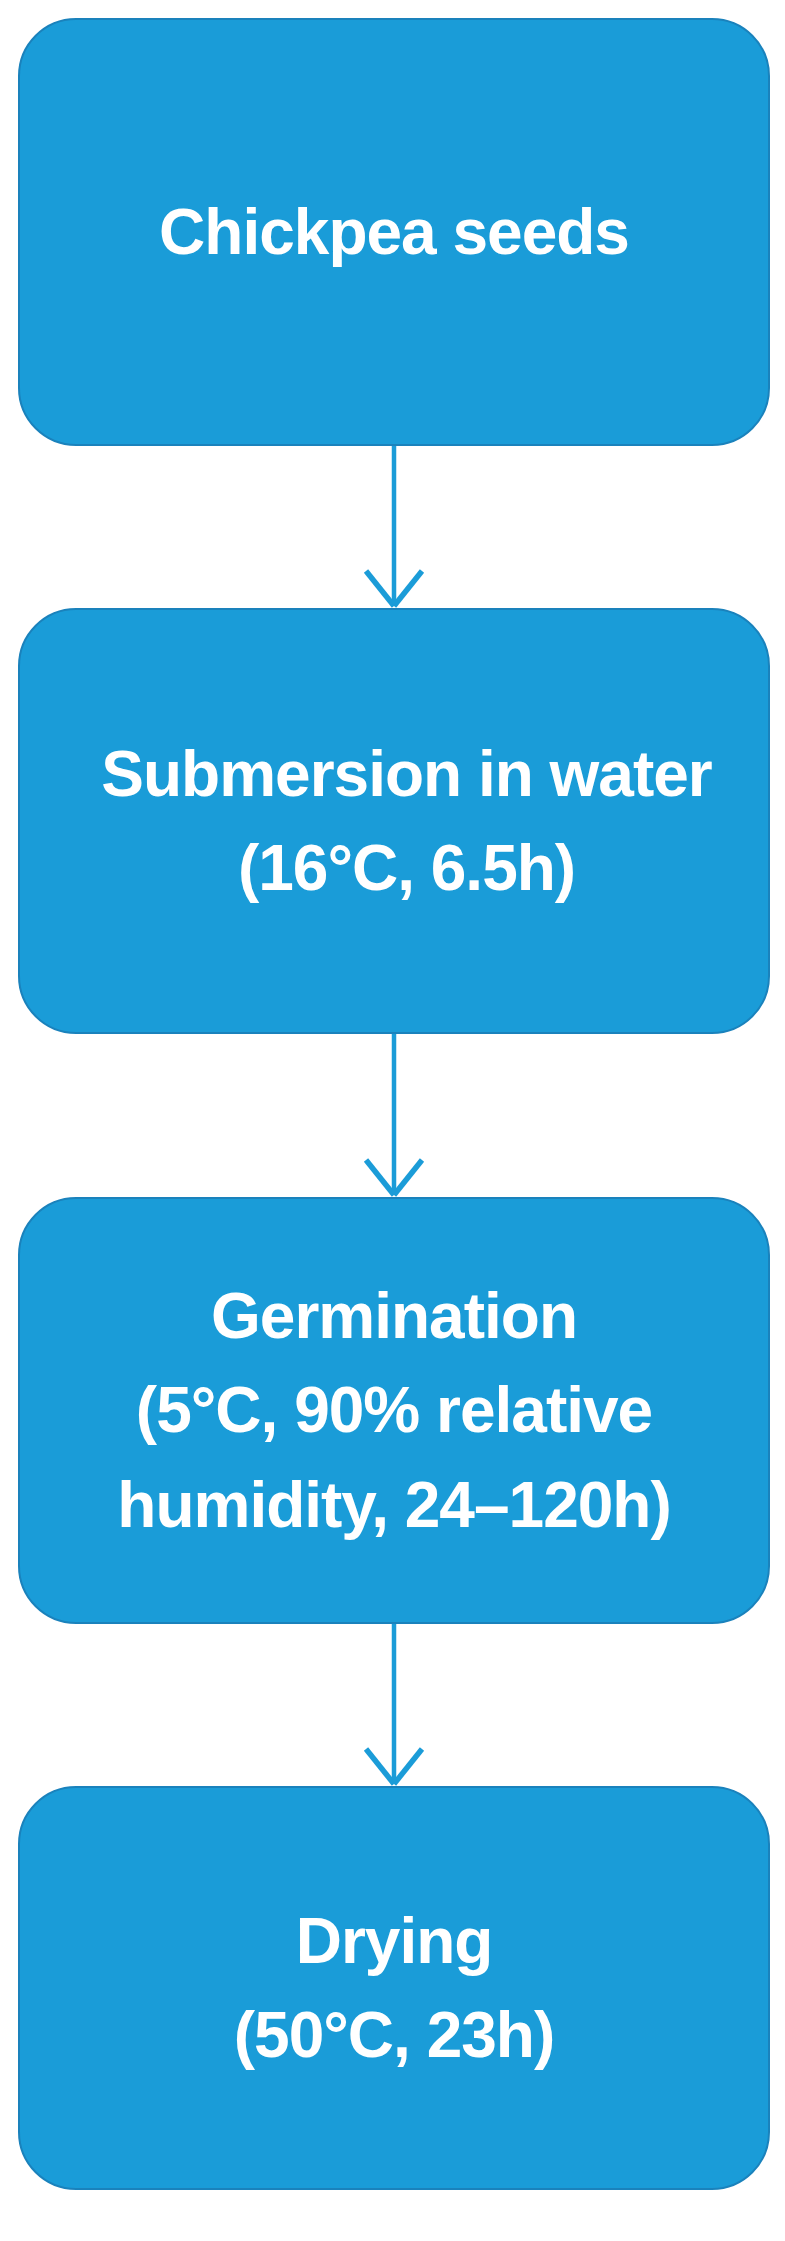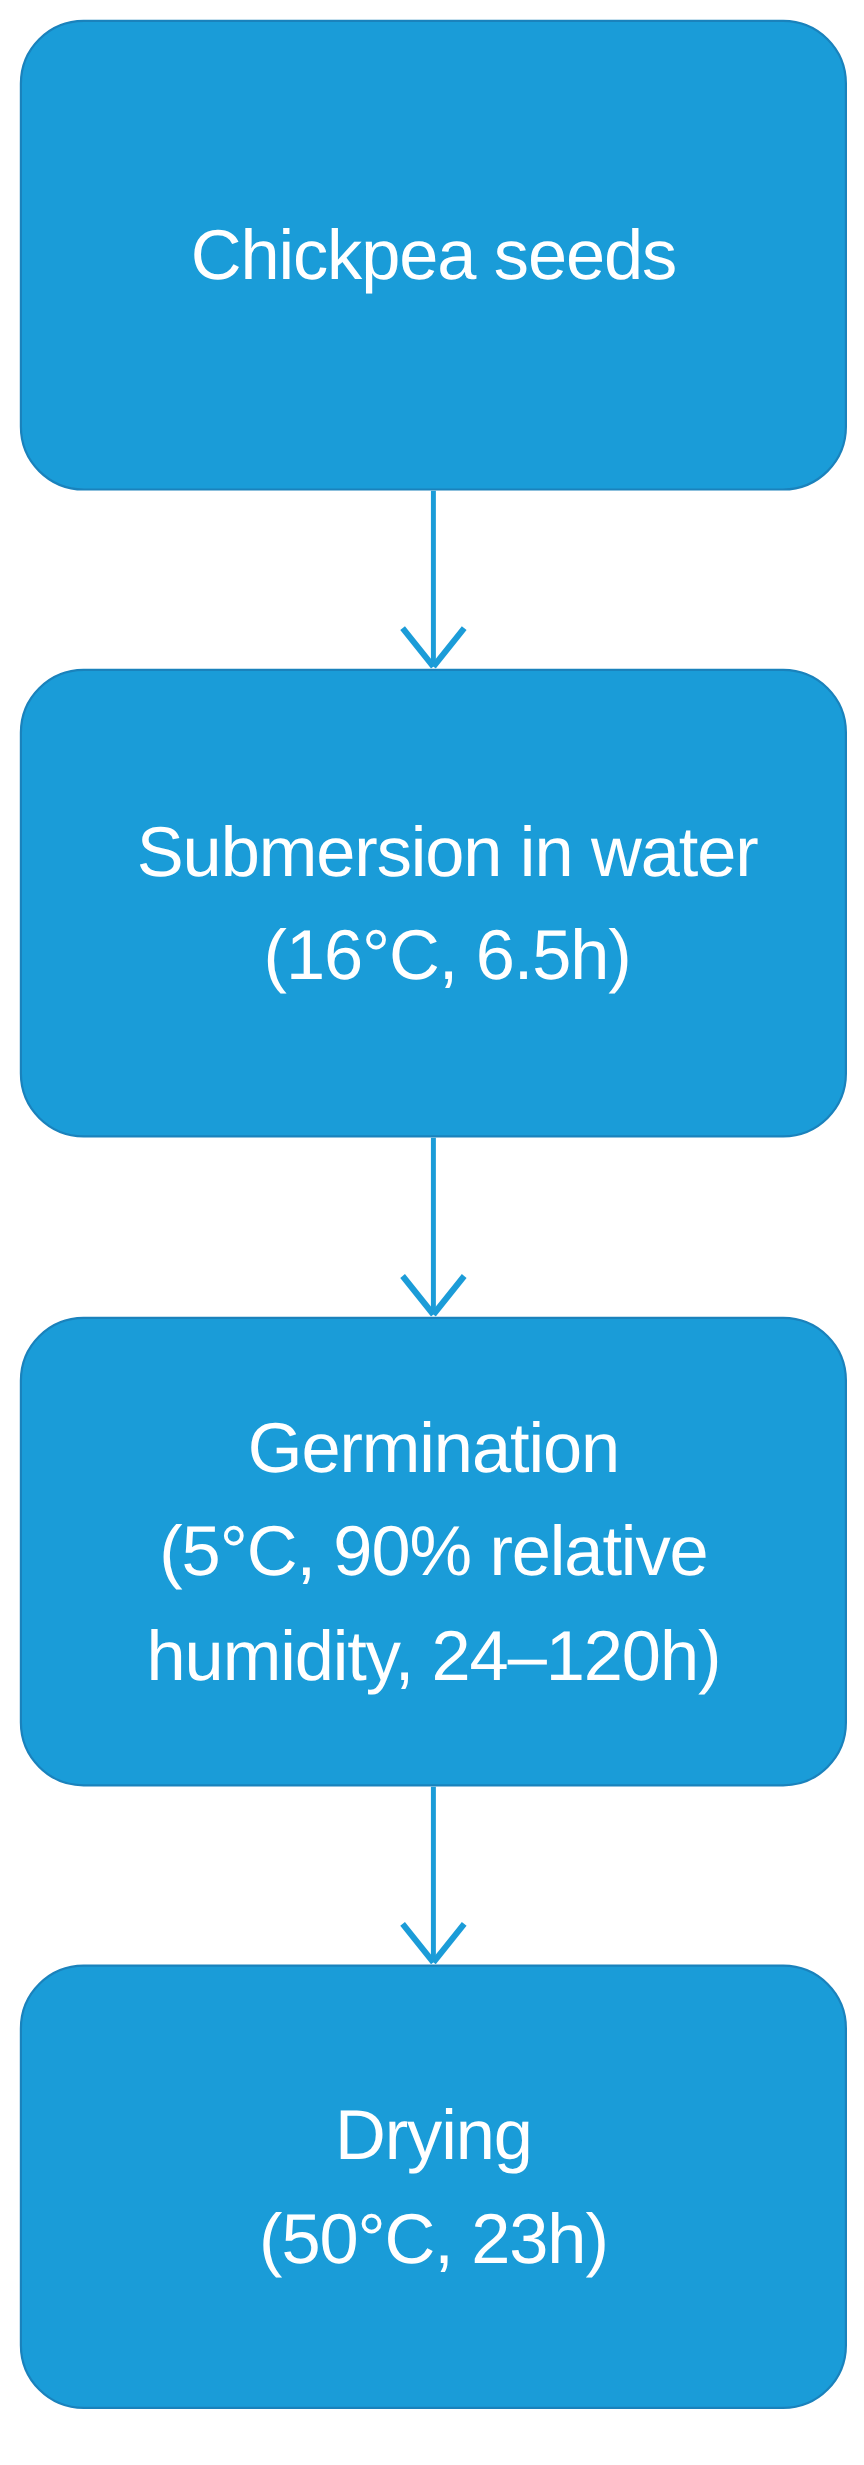--- a/index.html
+++ b/index.html
@@ -29,20 +29,21 @@
     left: 18px;
     width: 752px;
     background: var(--node-fill);
     border: 2px solid var(--node-border);
     border-radius: 58px;
     display: flex;
     align-items: center;
     justify-content: center;
     text-align: center;
     padding: 0 20px;
+    font-weight: bold;
   }
   .flow-node .label {
     color: var(--text-color);
     font-size: 64px;
     line-height: 1.47;
     letter-spacing: -1px;
     white-space: pre-line;
   }
   .node-1 { top: 18px;   height: 428px; }
   .node-2 { top: 608px;  height: 426px; padding-left: 45px; }

